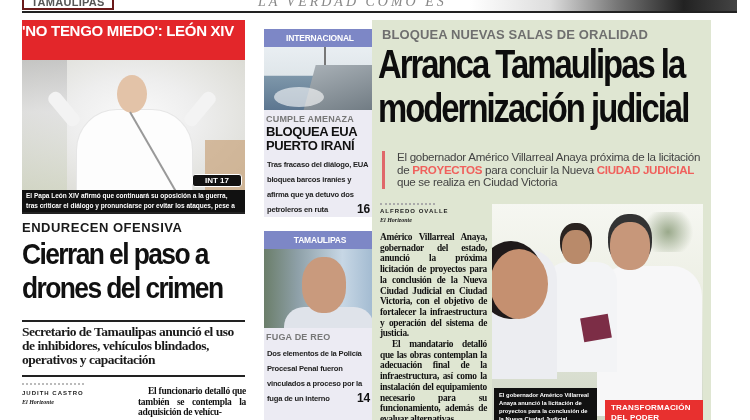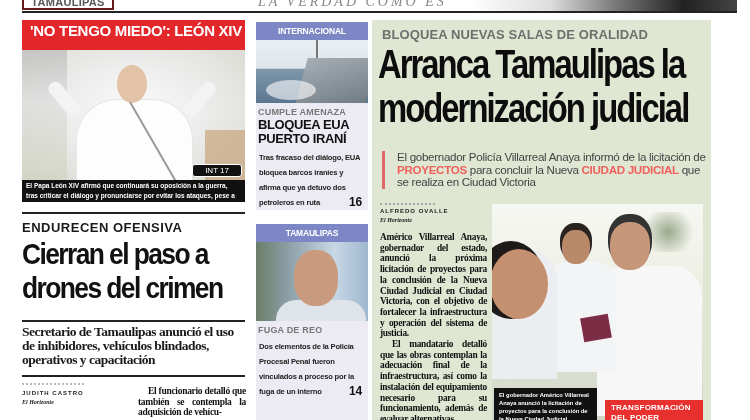--- a/index.html
+++ b/index.html
@@ -9,44 +9,44 @@
   
   .masthead { position: absolute; left: 0; top: 0; width: 750px; height: 13px; }
   .section-tag { position: absolute; left: 22px; top: -6px; width: 92px; height: 16px; border: 2px solid #6b1a1a; background: #fff;
     font-family: "Liberation Sans", sans-serif; font-weight: 900; font-size: 11px; color: #555; text-align: center; line-height: 12px; letter-spacing: 0.3px; }
   .motto { position: absolute; left: 258px; top: -6px; font-family: "Liberation Serif", serif; font-size: 14px; letter-spacing: 3px; color: #888; font-style: italic; }
   .mast-photo { position: absolute; left: 470px; top: 0; width: 267px; height: 11px; background: linear-gradient(90deg, #fff 0%, #ddd 30%, #777 55%, #222 80%, #444 100%); }
   .mast-rule { position: absolute; left: 22px; top: 11px; width: 715px; height: 2px; background: #222; }
 
   
   .pope-box { position: absolute; left: 22px; top: 20px; width: 223px; height: 175px; }
-  .pope-head { height: 30px; background: #e3262a; color: #fff; font-family: "Liberation Sans", sans-serif; font-weight: 900; font-size: 15px; line-height: 22px; padding-left: 8px; letter-spacing: -0.3px; transform-origin: left; }
+  .pope-head { height: 40px; background: #e3262a; color: #fff; font-family: "Liberation Sans", sans-serif; font-weight: 900; font-size: 15px; line-height: 22px; letter-spacing: -0.3px; transform-origin: left; }
   .pope-photo { position: relative; height: 130px; background: radial-gradient(ellipse at 50% 45%, #fafafa 0%, #eee 40%, #d8d8d0 100%); overflow: hidden; }
   .pope-photo .bg-l { position: absolute; left: 0; top: 0; width: 45px; height: 130px; background: linear-gradient(180deg, #bbb, #ddd 40%, #cfd4c0 100%); opacity: .7; }
   .pope-photo .bg-r { position: absolute; right: 0; top: 80px; width: 40px; height: 50px; background: #c9a47c; opacity: .7; }
   .pope-photo .head { position: absolute; left: 95px; top: 15px; width: 30px; height: 38px; border-radius: 50%; background: #e3c3a8; }
   .pope-photo .body { position: absolute; left: 55px; top: 50px; width: 115px; height: 90px; border-radius: 40px 40px 0 0; background: #fdfdfd; box-shadow: 0 0 0 1px #e6e6e6; }
   .pope-photo .arm-l { position: absolute; left: 22px; top: 42px; width: 40px; height: 14px; background: #f3f3f3; transform: rotate(50deg); border-radius: 6px; }
   .pope-photo .arm-r { position: absolute; left: 158px; top: 42px; width: 40px; height: 14px; background: #f3f3f3; transform: rotate(-50deg); border-radius: 6px; }
   .pope-photo .mic { position: absolute; left: 107px; top: 52px; width: 2px; height: 95px; background: #999; transform: rotate(-30deg); transform-origin: top; }
-  .page-badge { position: absolute; right: 3px; bottom: 3px; background: #111; color: #fff; font-size: 8px; font-weight: 400; padding: 1px 12px; border-radius: 3px; border: 1px solid #fff; }
+  .page-badge { position: absolute; right: 3px; bottom: 3px; background: #111; color: #fff; font-size: 8px; font-weight: 700; padding: 1px 12px; border-radius: 3px; border: 1px solid #fff; }
   .pope-caption { height: 22px; background: #111; color: #fff; font-size: 6.5px; font-weight: 700; line-height: 10px; padding: 1px 4px; }
   .rule-thick { position: absolute; height: 2px; background: #222; }
 
   .drones { position: absolute; left: 22px; top: 220px; width: 223px; }
   .kicker-dark { font-family: "Liberation Sans", sans-serif; font-weight: 900; font-size: 13px; letter-spacing: 0.5px; color: #1a1a1a; }
   .drones-head { font-family: "Liberation Sans", sans-serif; font-weight: 700; font-size: 30px; line-height: 34px; letter-spacing: -1.8px; color: #111; transform: scaleX(0.88); transform-origin: left; width: 260px; margin-top: 2px; }
   .drones-sub { position: absolute; left: 22px; top: 325px; width: 225px; font-family: "Liberation Serif", serif; font-weight: 700; font-size: 13.5px; line-height: 14px; letter-spacing: -0.5px; color: #1a1a1a; }
   .byline-dots { position: absolute; height: 2px; border-top: 2px dotted #bbb; }
   .byline-name { position: absolute; font-size: 6px; font-weight: 900; letter-spacing: 1px; color: #222; }
   .byline-src { position: absolute; font-size: 6px; font-style: italic; font-weight: 700; color: #222; font-family: "Liberation Serif", serif; }
   .body-text { position: absolute; font-family: "Liberation Serif", serif; font-size: 9.5px; line-height: 10.5px; color: #111; font-weight: 700; letter-spacing: -0.3px; }
 
   
-  .mid-box { position: absolute; left: 256px; width: 112px; background: #ecebf3; }
+  .mid-box { position: absolute; left: 264px; width: 112px; background: #ecebf3; margin-top: 7px; }
   .mid-tag { height: 18px; background: #7d87c6; color: #fff; text-align: center; font-size: 8.5px; font-weight: 900; line-height: 18px; letter-spacing: -0.2px; }
   .ship-photo { position: relative; height: 63px; background: linear-gradient(180deg, #e9eef2 0%, #dfe6ea 45%, #7e97aa 46%, #5c7690 100%); overflow: hidden; }
   .ship-photo .hull { position: absolute; left: 45px; top: 18px; width: 70px; height: 50px; background: linear-gradient(160deg, #a7afb5, #6d7880); transform: skewX(-15deg); }
   .ship-photo .mast { position: absolute; left: 60px; top: 0; width: 2px; height: 25px; background: #777; }
   .ship-photo .foam { position: absolute; left: 10px; top: 40px; width: 50px; height: 20px; background: rgba(255,255,255,.6); border-radius: 50%; }
   .mid-kicker { font-size: 9px; font-weight: 900; color: #777; padding: 4px 20px 0 2px; letter-spacing: 0.2px; }
   .mid-head { font-size: 13px; font-weight: 900; line-height: 14px; color: #111; padding: 1px 6px 0 2px; letter-spacing: -0.4px; }
   .mid-text { position: relative; font-size: 7.6px; line-height: 15px; font-weight: 700; color: #222; padding: 4px 2px 0 3px; letter-spacing: -0.2px; }
   .mid-page { position: absolute; right: 6px; bottom: 0; font-size: 12px; font-weight: 900; color: #111; }
   .man-photo { position: relative; height: 79px; background: linear-gradient(90deg, #6b7e6a 0%, #8ea0a8 30%, #c7d7e5 70%, #9fb8cf 100%); overflow: hidden; }
@@ -139,21 +139,21 @@
   <div class="mid-text">
     <span>Dos elementos de la Policía Procesal Penal fueron vinculados a proceso por la fuga de un interno</span>
     <span class="mid-page">14</span>
   </div>
 </div>
 
 <div class="lead">
   <div class="lead-kicker">BLOQUEA NUEVAS SALAS DE ORALIDAD</div>
   <div class="lead-head">Arranca Tamaulipas la modernización judicial</div>
   <div class="lead-deck">
-    <span>El gobernador Policía Villarreal Anaya informó de la licitación de </span><span class="hl">PROYECTOS</span><span> para concluir la Nueva </span><span class="hl">CIUDAD JUDICIAL</span><span> que se realiza en Ciudad Victoria</span>
+    <span>El gobernador Américo Villarreal Anaya próxima de la licitación de </span><span class="hl">PROYECTOS</span><span> para concluir la Nueva </span><span class="hl">CIUDAD JUDICIAL</span><span> que se realiza en Ciudad Victoria</span>
   </div>
   <div class="lead-byline-dots"></div>
   <div class="lead-byline">ALFREDO OVALLE</div>
   <div class="lead-src">El Horizonte</div>
   <div class="lead-body">
     <p>Américo Villarreal Anaya, gobernador del estado, anunció la próxima licitación de proyectos para la conclusión de la Nueva Ciudad Judicial en Ciudad Victoria, con el objetivo de fortalecer la infraestructura y operación del sistema de justicia.</p>
     <p>El mandatario detalló que las obras contemplan la adecuación final de la infraestructura, así como la instalación del equipamiento necesario para su funcionamiento, además de evaluar alternativas</p>
   </div>
   <div class="lead-photo">
     <div class="tree"></div>

